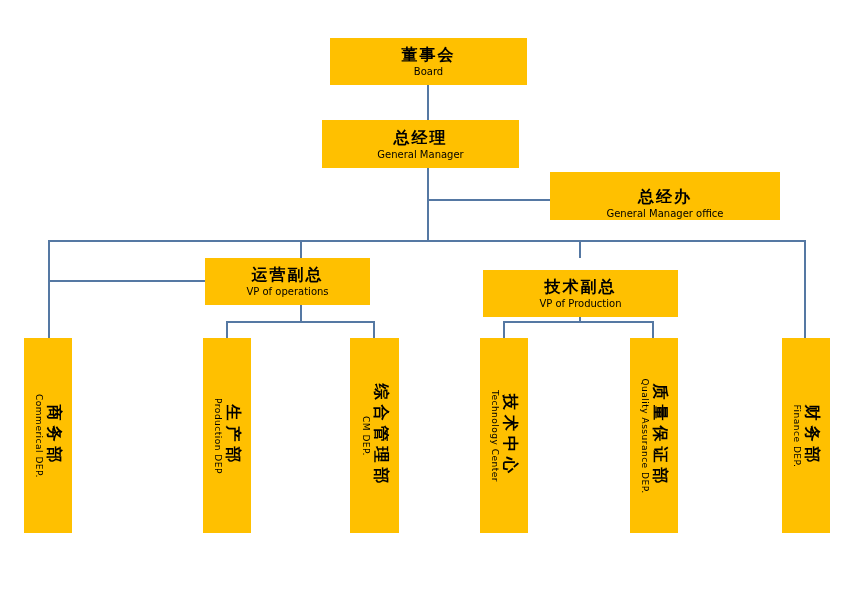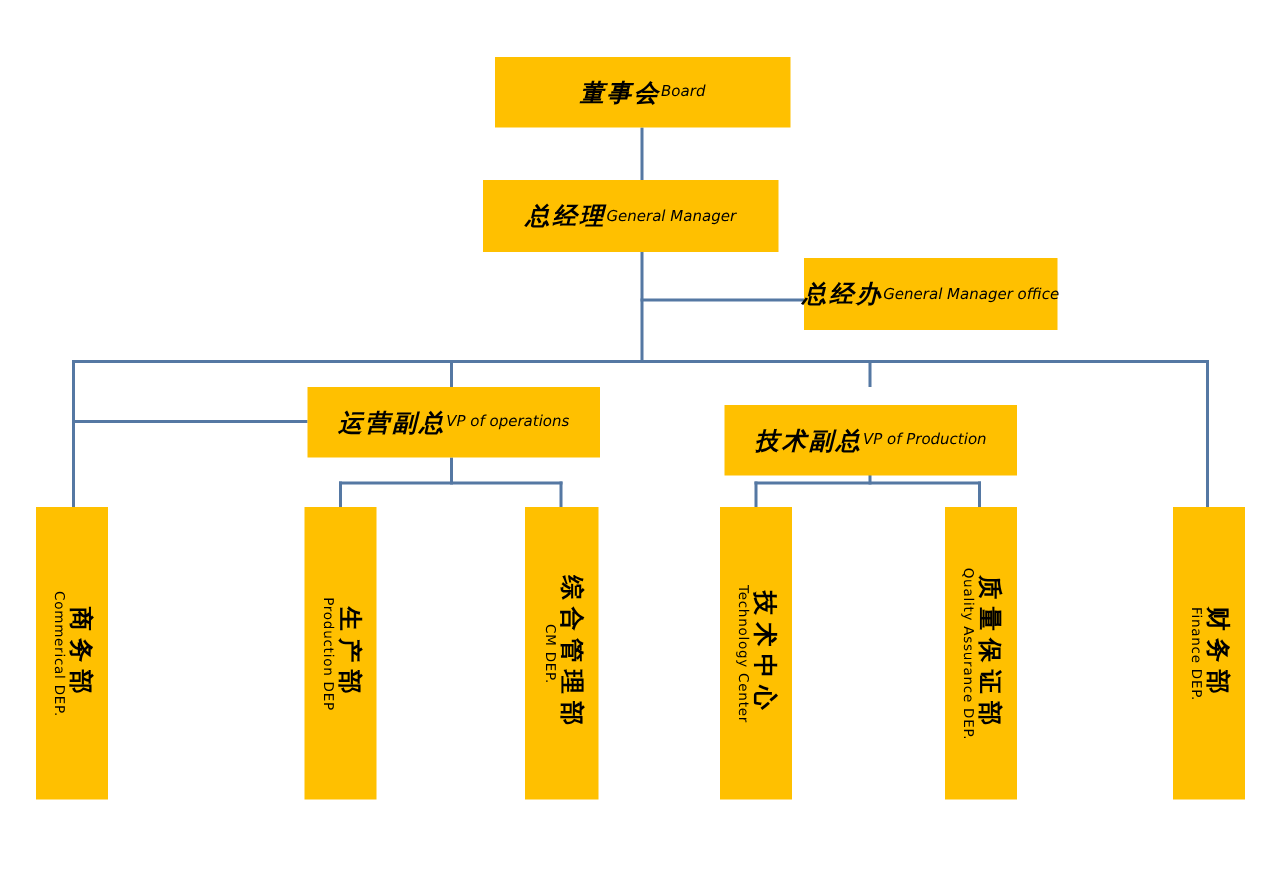--- a/index.html
+++ b/index.html
@@ -29,25 +29,24 @@
   .line.h { height: 2px; }
 
   
   .node {
     position: absolute;
     background: var(--box-fill);
     color: var(--text-color);
   }
   .node.horiz {
     display: flex;
-    flex-direction: row;
+    flex-direction: column;
     justify-content: center;
     align-items: center;
     text-align: center;
-    font-style: italic;
   }
   .node .zh {
     font-weight: bold;
     font-size: 16px;
     letter-spacing: 2px;
     line-height: 1.25;
     white-space: nowrap;
   }
   .node .en {
     font-size: 10px;
@@ -101,26 +100,26 @@
   <div class="node horiz" style="left:330px; top:38px; width:197px; height:47px;">
     <div class="zh">董事会</div>
     <div class="en">Board</div>
   </div>
 
   <div class="node horiz" style="left:322px; top:120px; width:197px; height:48px;">
     <div class="zh">总经理</div>
     <div class="en">General Manager</div>
   </div>
 
-  <div class="node horiz" style="left:536px; top:172px; width:169px; height:48px;">
+  <div class="node horiz" style="left:550px; top:172px; width:230px; height:48px;justify-content:flex-end;">
     <div class="zh">总经办</div>
     <div class="en">General Manager office</div>
   </div>
 
-  <div class="node horiz" style="left:205px; top:258px; width:195px; height:47px;">
+  <div class="node horiz" style="left:205px; top:258px; width:165px; height:47px;">
     <div class="zh">运营副总</div>
     <div class="en">VP of operations</div>
   </div>
 
   <div class="node horiz" style="left:483px; top:258px; width:195px; height:47px;margin-top:12px;">
     <div class="zh">技术副总</div>
     <div class="en">VP of Production</div>
   </div>
 
   <div class="node vert" style="left:24px; top:338px; width:48px; height:195px;">

